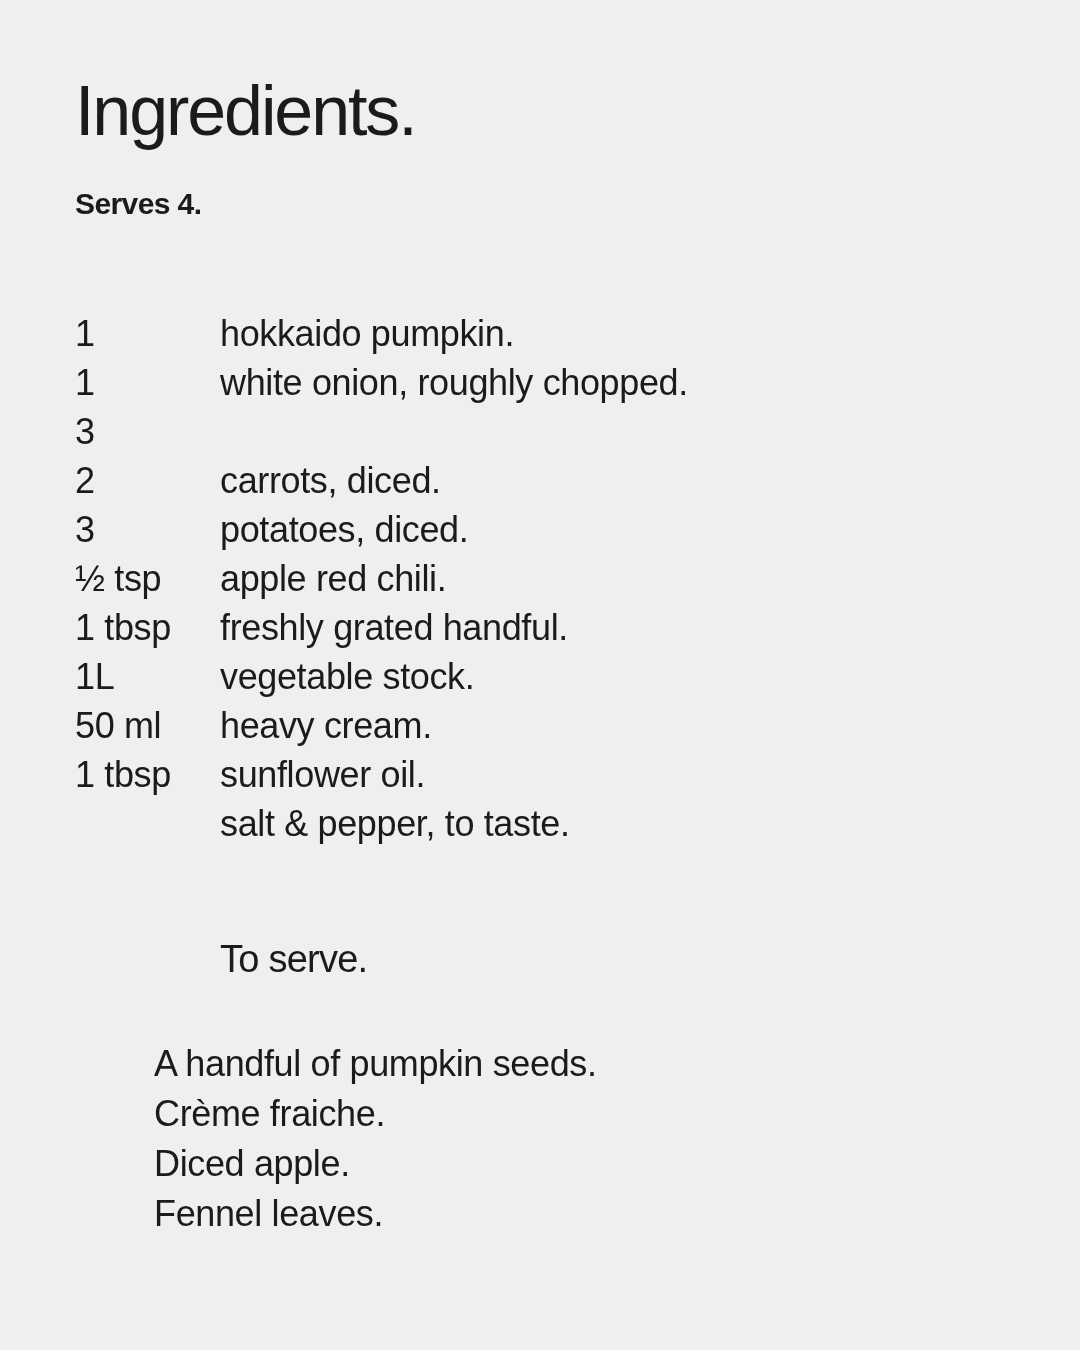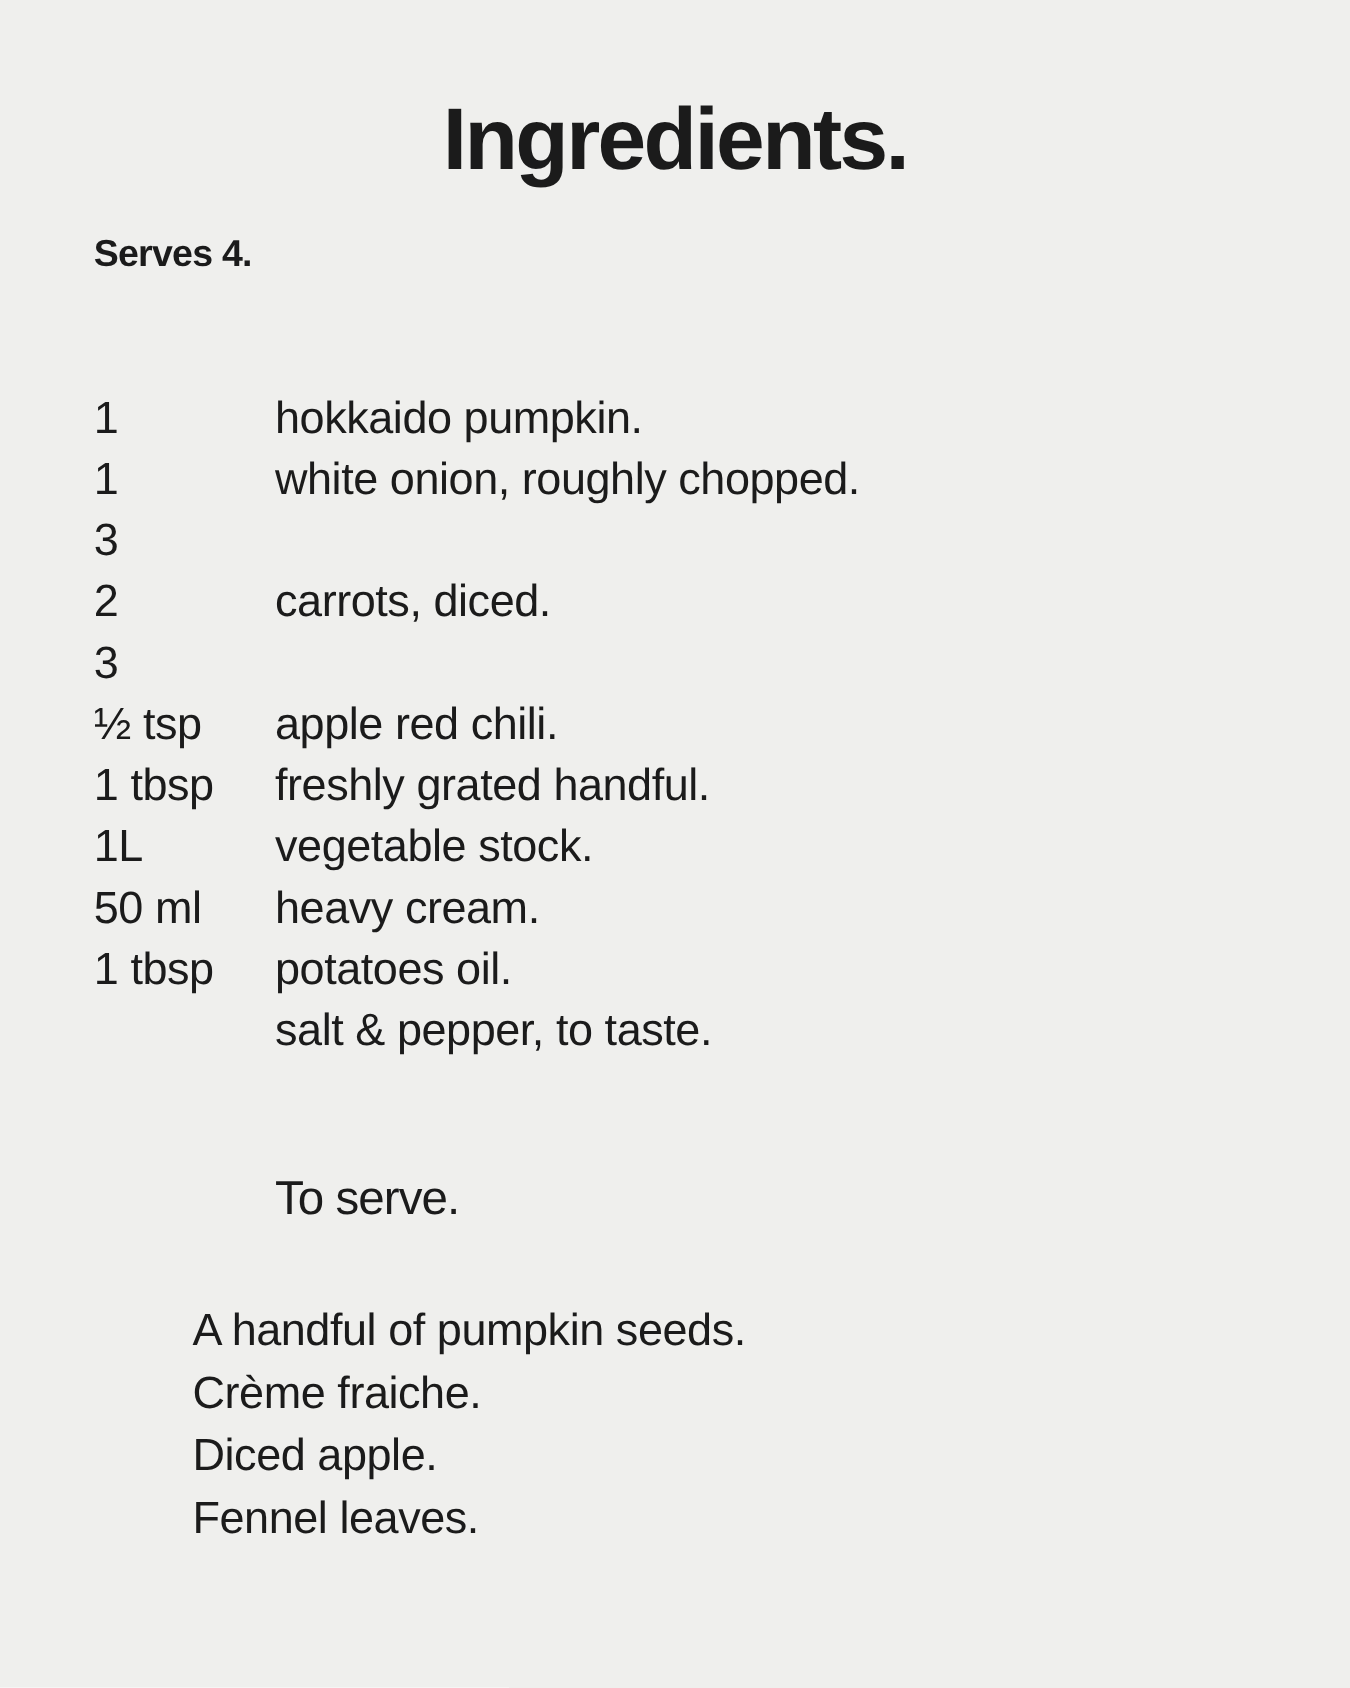--- a/index.html
+++ b/index.html
@@ -13,24 +13,23 @@
     background: #efefed;
     color: #1b1b1b;
     font-family: "Liberation Sans", sans-serif;
     box-sizing: border-box;
     padding: 75px 75px 0 75px;
     overflow: hidden;
   }
   .page-title {
     margin: 0;
     font-size: 70px;
-    font-weight: 700;
+    font-weight: 400;
     letter-spacing: -0.03em;
     line-height: 1.05;
-    text-align: center;
   }
   .serves {
     margin-top: 38px;
     font-size: 30px;
     font-weight: 700;
     letter-spacing: -0.02em;
   }
   .ingredients-list {
     margin-top: 88px;
   }
@@ -84,40 +83,41 @@
       </div>
       <div class="row">
         <span class="qty">3</span>
       </div>
       <div class="row">
         <span class="qty">2</span>
         <span class="item">carrots, diced.</span>
       </div>
       <div class="row">
         <span class="qty">3</span>
+        <span class="item">potatoes, diced.</span>
       </div>
       <div class="row">
         <span class="qty">½ tsp</span>
         <span class="item">apple red chili.</span>
       </div>
       <div class="row">
         <span class="qty">1 tbsp</span>
         <span class="item">freshly grated handful.</span>
       </div>
       <div class="row">
         <span class="qty">1L</span>
         <span class="item">vegetable stock.</span>
       </div>
       <div class="row">
         <span class="qty">50 ml</span>
         <span class="item">heavy cream.</span>
       </div>
       <div class="row">
         <span class="qty">1 tbsp</span>
-        <span class="item">potatoes oil.</span>
+        <span class="item">sunflower oil.</span>
       </div>
       <div class="row">
         <span class="qty"></span>
         <span class="item">salt &amp; pepper, to taste.</span>
       </div>
     </div>
 
   <div class="to-serve-heading">To serve.</div>
 
   <div class="to-serve-list">

